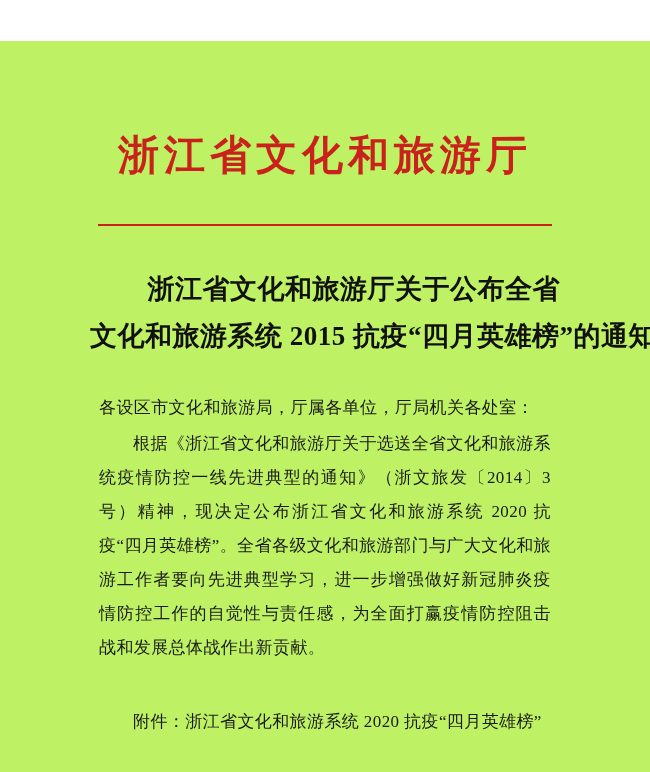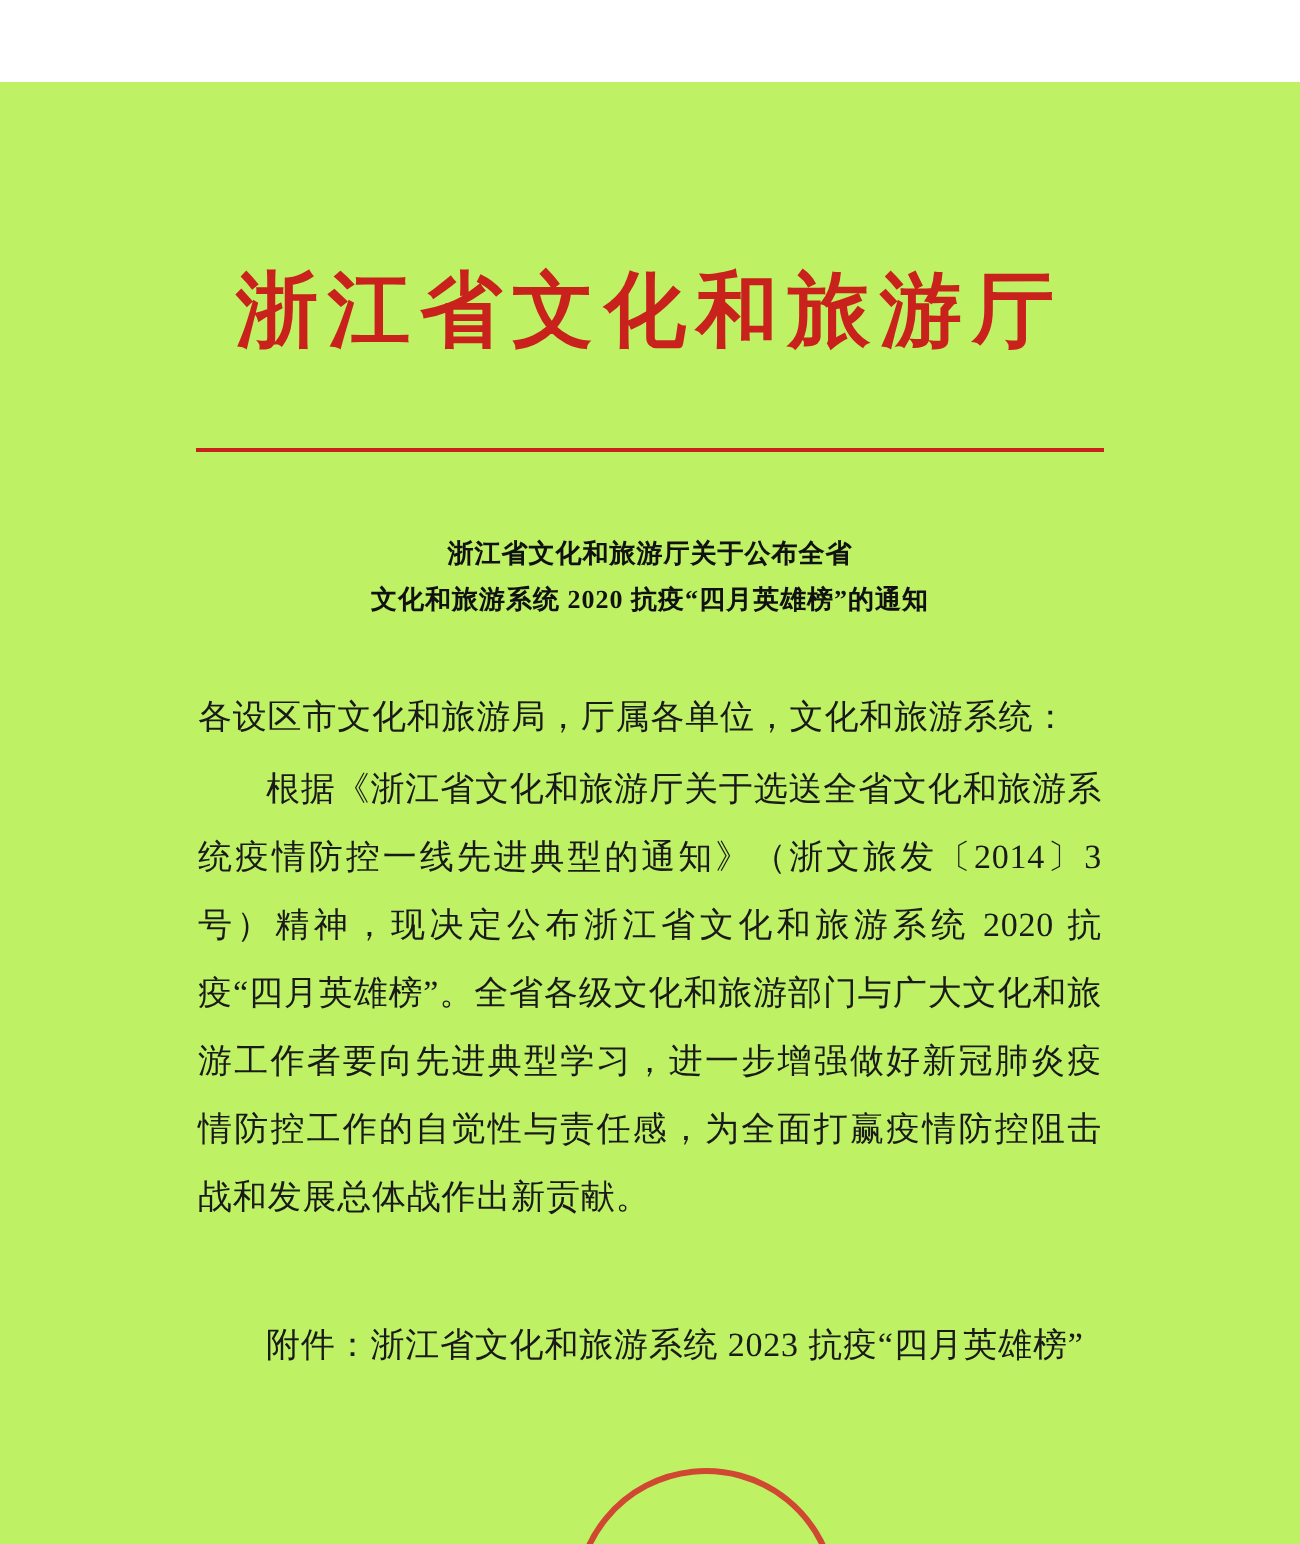--- a/index.html
+++ b/index.html
@@ -42,22 +42,22 @@
     width: 454px;
     height: 2px;
     background: #c9221c;
     margin: 46px auto 0 auto;
   }
 
   
   .doc-title {
     margin: 40px auto 0 auto;
     width: 470px;
-    text-align: center;
-    font-size: 13px;
+    text-align: right;
+    font-size: 27px;
     font-weight: bold;
     line-height: 1.75;
     letter-spacing: 0.5px;
     color: #111;
   }
   .doc-title .line {
     display: block;
     white-space: nowrap;
   }
 
@@ -120,27 +120,27 @@
 
 <div class="page">
 
   <div class="letterhead">
     <div class="letterhead-title">浙江省文化和旅游厅</div>
     <div class="letterhead-rule"></div>
   </div>
 
   <div class="doc-title">
     <span class="line">浙江省文化和旅游厅关于公布全省</span>
-    <span class="line">文化和旅游系统 2020 抗疫“四月英雄榜”的通知</span>
+    <span class="line">文化和旅游系统 2015 抗疫“四月英雄榜”的通知</span>
   </div>
 
   <div class="body-block">
-    <p class="salutation">各设区市文化和旅游局，厅属各单位，文化和旅游系统：</p>
+    <p class="salutation">各设区市文化和旅游局，厅属各单位，厅局机关各处室：</p>
     <p class="para">根据《浙江省文化和旅游厅关于选送全省文化和旅游系统疫情防控一线先进典型的通知》（浙文旅发〔2014〕3 号）精神，现决定公布浙江省文化和旅游系统 2020 抗疫“四月英雄榜”。全省各级文化和旅游部门与广大文化和旅游工作者要向先进典型学习，进一步增强做好新冠肺炎疫情防控工作的自觉性与责任感，为全面打赢疫情防控阻击战和发展总体战作出新贡献。</p>
-    <p class="attachment">附件：浙江省文化和旅游系统 2023 抗疫“四月英雄榜”</p>
+    <p class="attachment">附件：浙江省文化和旅游系统 2020 抗疫“四月英雄榜”</p>
 
     <div class="sign-area">
 
       <div class="seal">
         <div class="seal-inner"></div>
         <div class="seal-ring-text"></div>
 
       </div>
     </div>
   </div>

